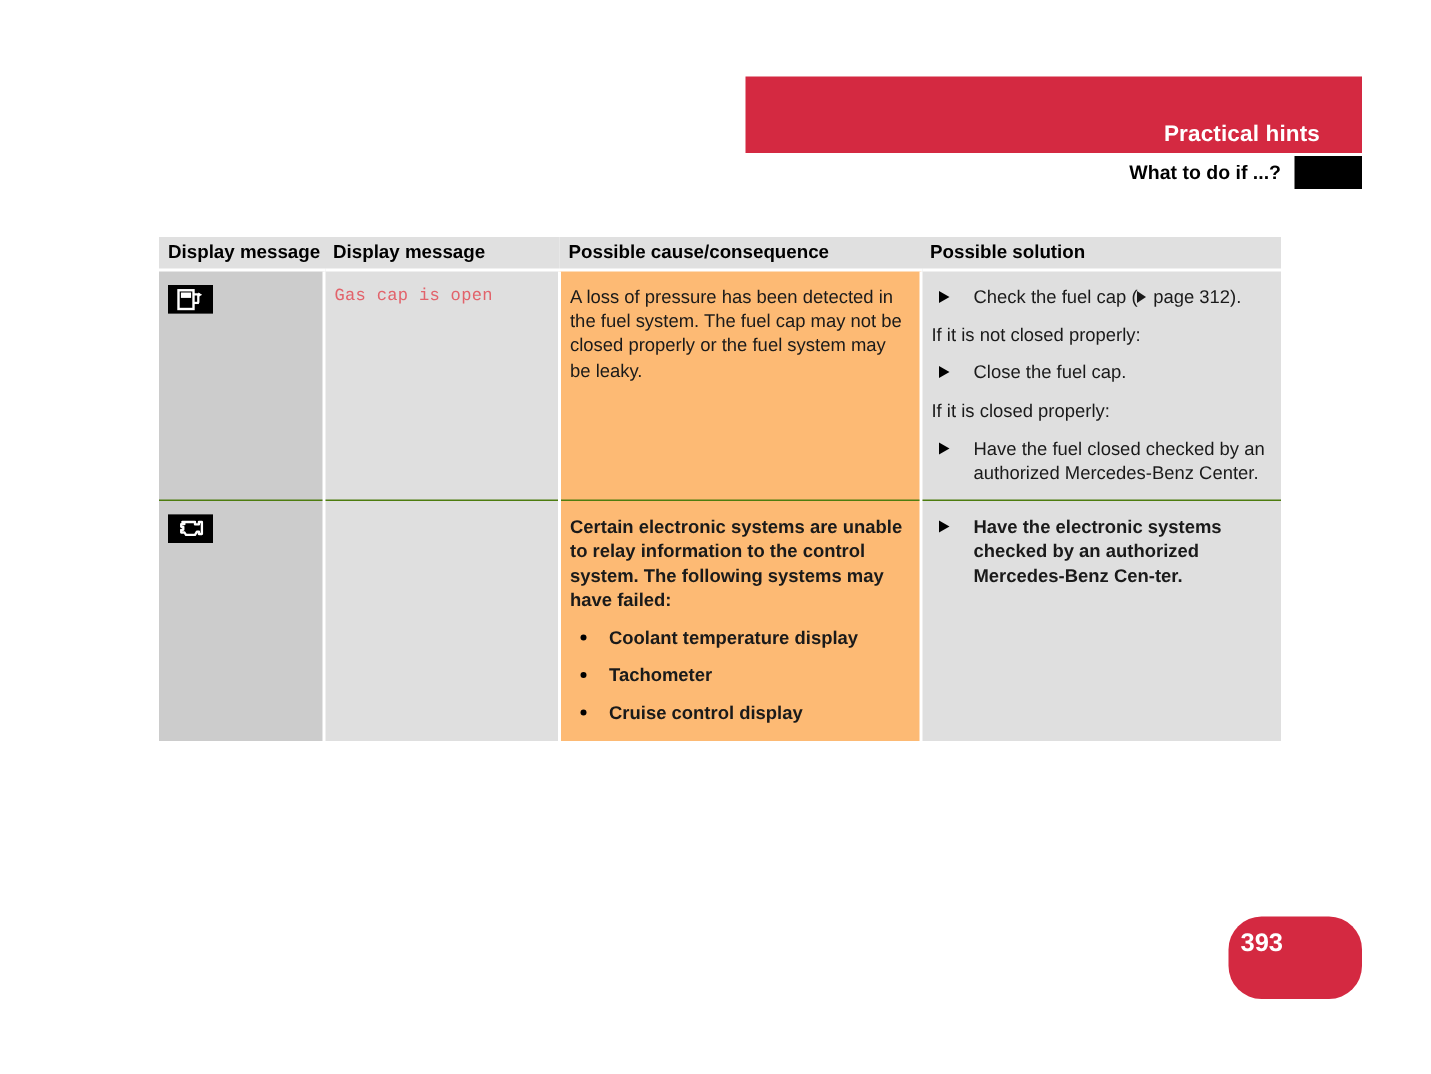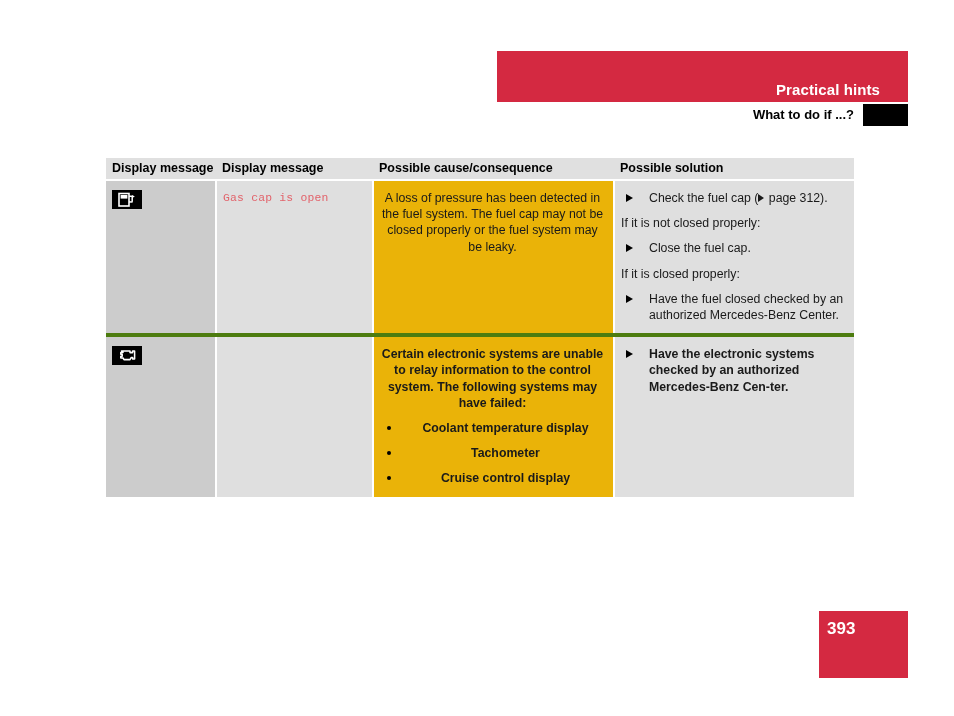--- a/index.html
+++ b/index.html
@@ -90,26 +90,26 @@
   .c2 { width: 157px; }
   .c3 { width: 241px; }
   .c4 { width: 240px; }
 
   .tbl tbody td {
     padding: 9px 8px 10px 6px;
     font-size: 12.3px;
     line-height: 16.2px;
     color: #1a1a1a;
   }
-  .tbl tbody tr.row td { border-bottom: 4px solid #4d7c0f; }
+  .tbl tbody tr.row td { border-bottom: 1px solid #4d7c0f; }
   .tbl tbody tr.row:last-child td { border-bottom: 0; font-weight: bold; }
 
   td.col-sym { background: #cccccc; border-right: 2px solid #ffffff; }
   td.col-msg { background: #dfdfdf; border-right: 2px solid #ffffff; }
-  td.col-cause { background: #eab308; border-right: 2px solid #ffffff; text-align: center; }
+  td.col-cause { background: #fdba74; border-right: 2px solid #ffffff; }
   td.col-sol  { background: #dfdfdf; margin-top: 40px; }
 
   
   .sym-box {
     width: 30px;
     height: 19px;
     background: #000000;
     display: inline-block;
     position: relative;
   }
@@ -167,22 +167,23 @@
     vertical-align: 0.5px;
     margin-right: 1px;
   }
 
   
   .pagebox {
     position: absolute;
     left: 819px;
     top: 611px;
     width: 89px;
-    height: 67px;
+    height: 55px;
     background: #d42941;
+    border-radius: 22px;
   }
   .pagenum {
     position: absolute;
     left: 8px;
     top: 8px;
     color: #ffffff;
     font-size: 17px;
     font-weight: bold;
   }
 </style>

